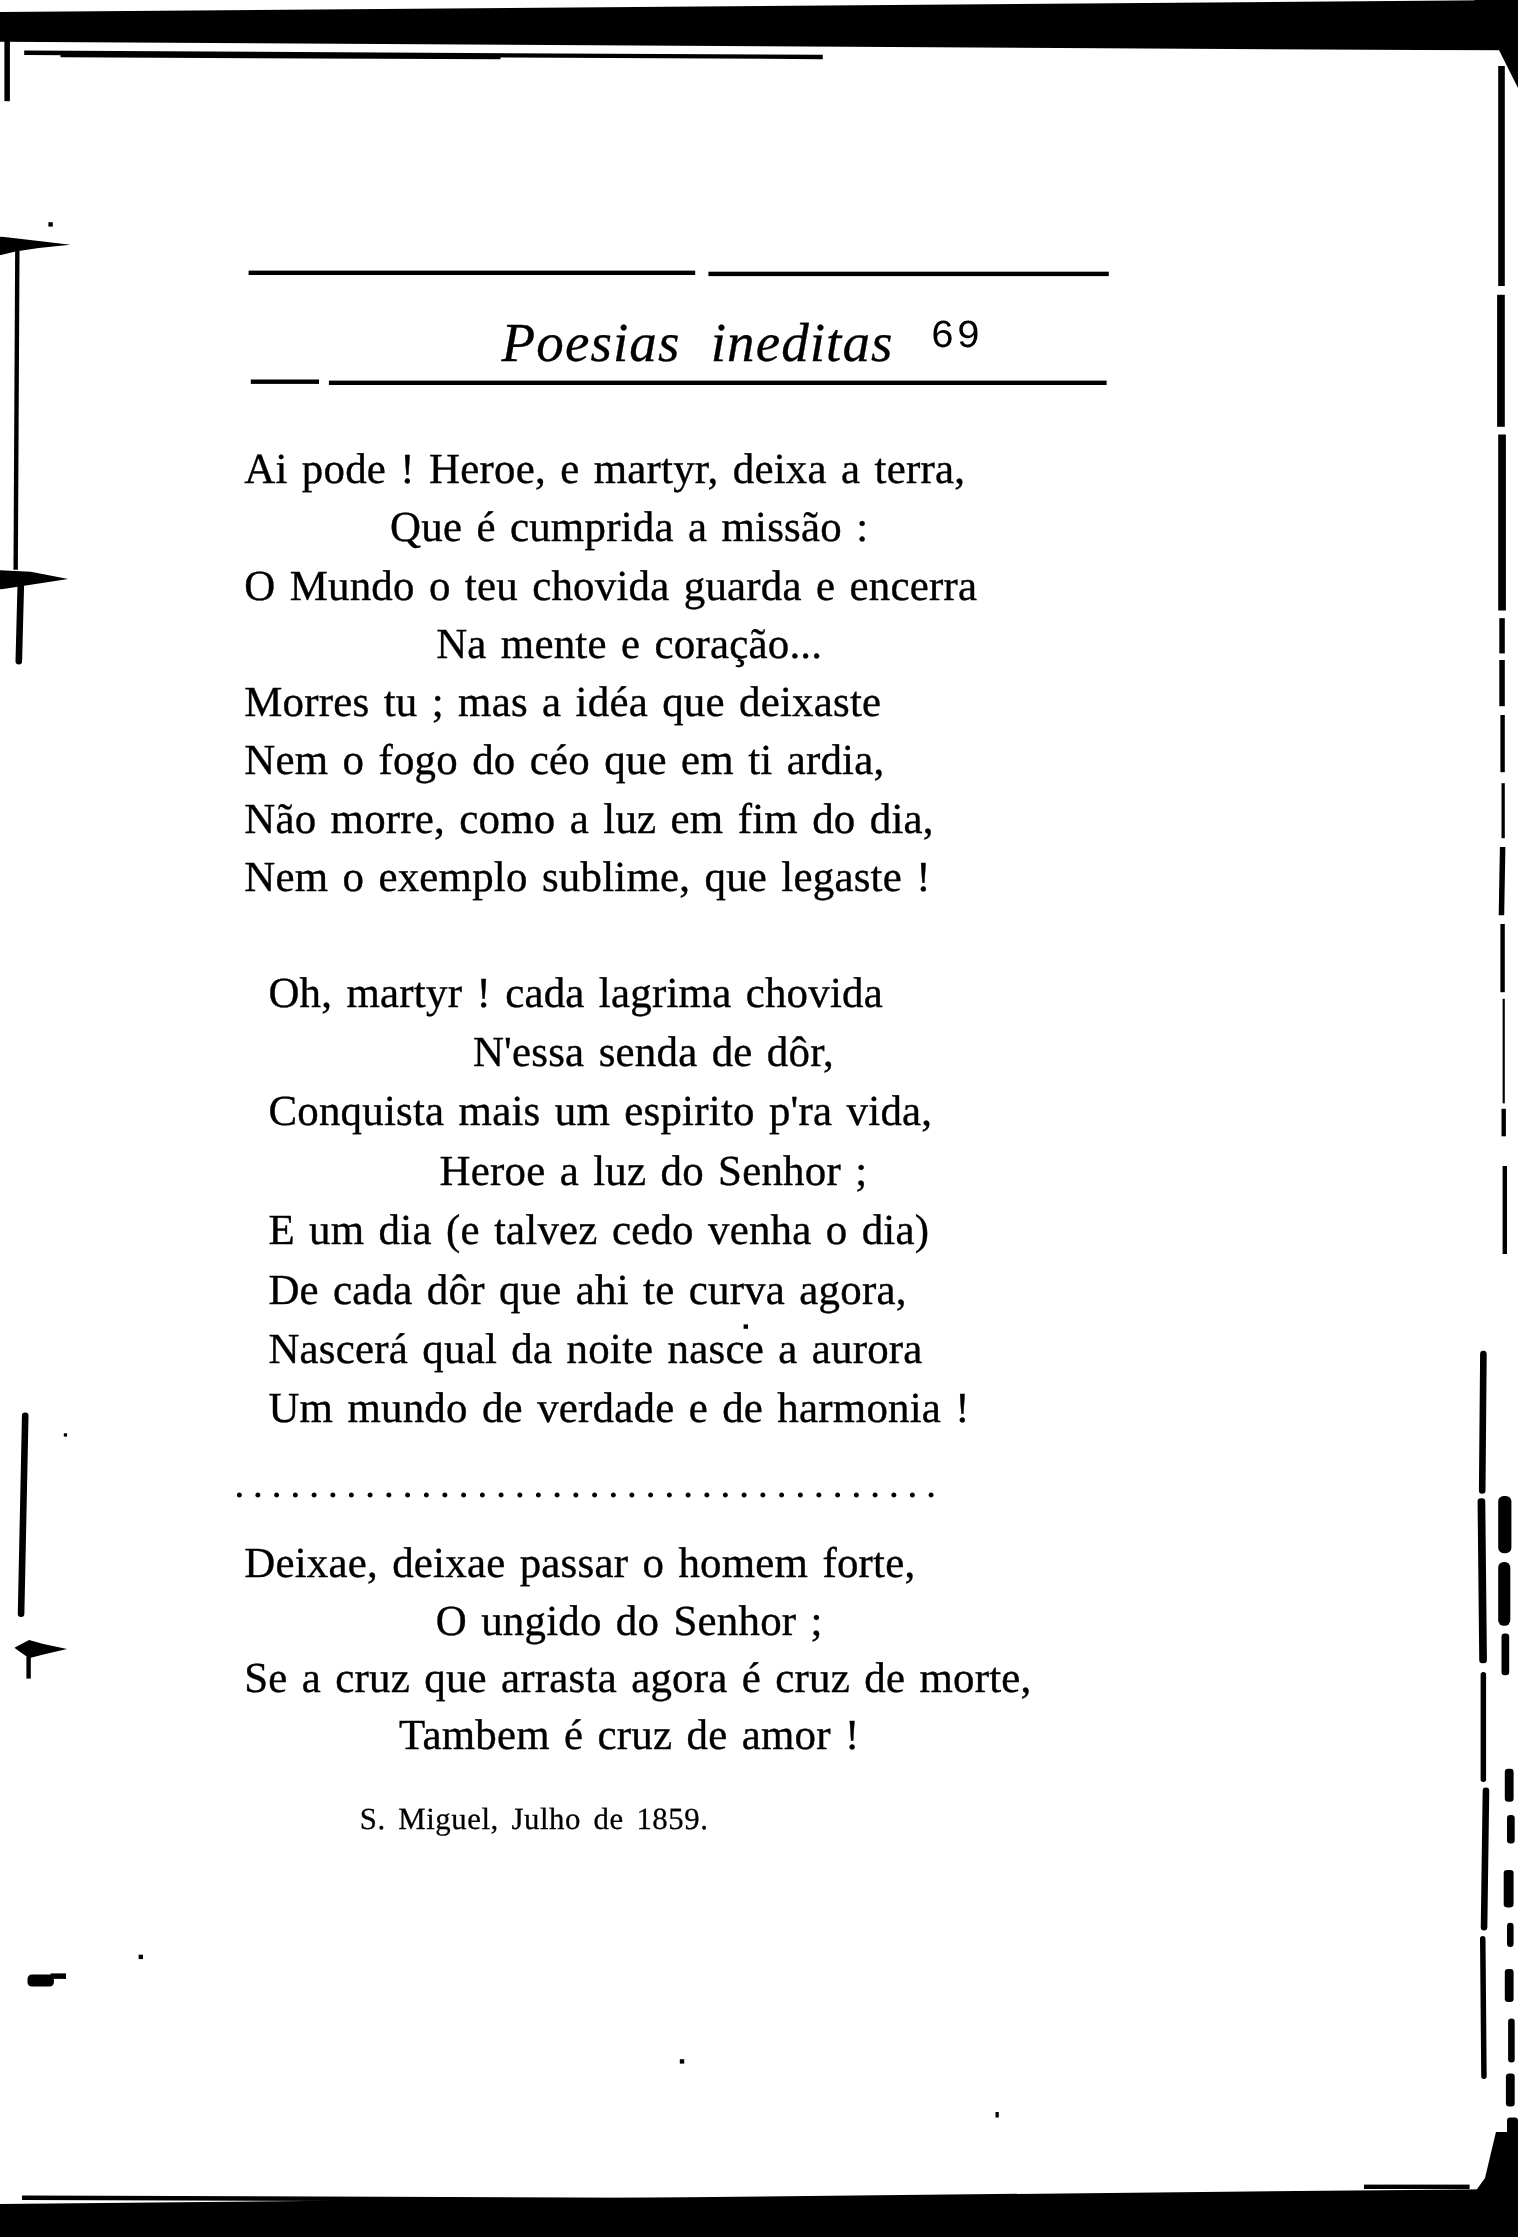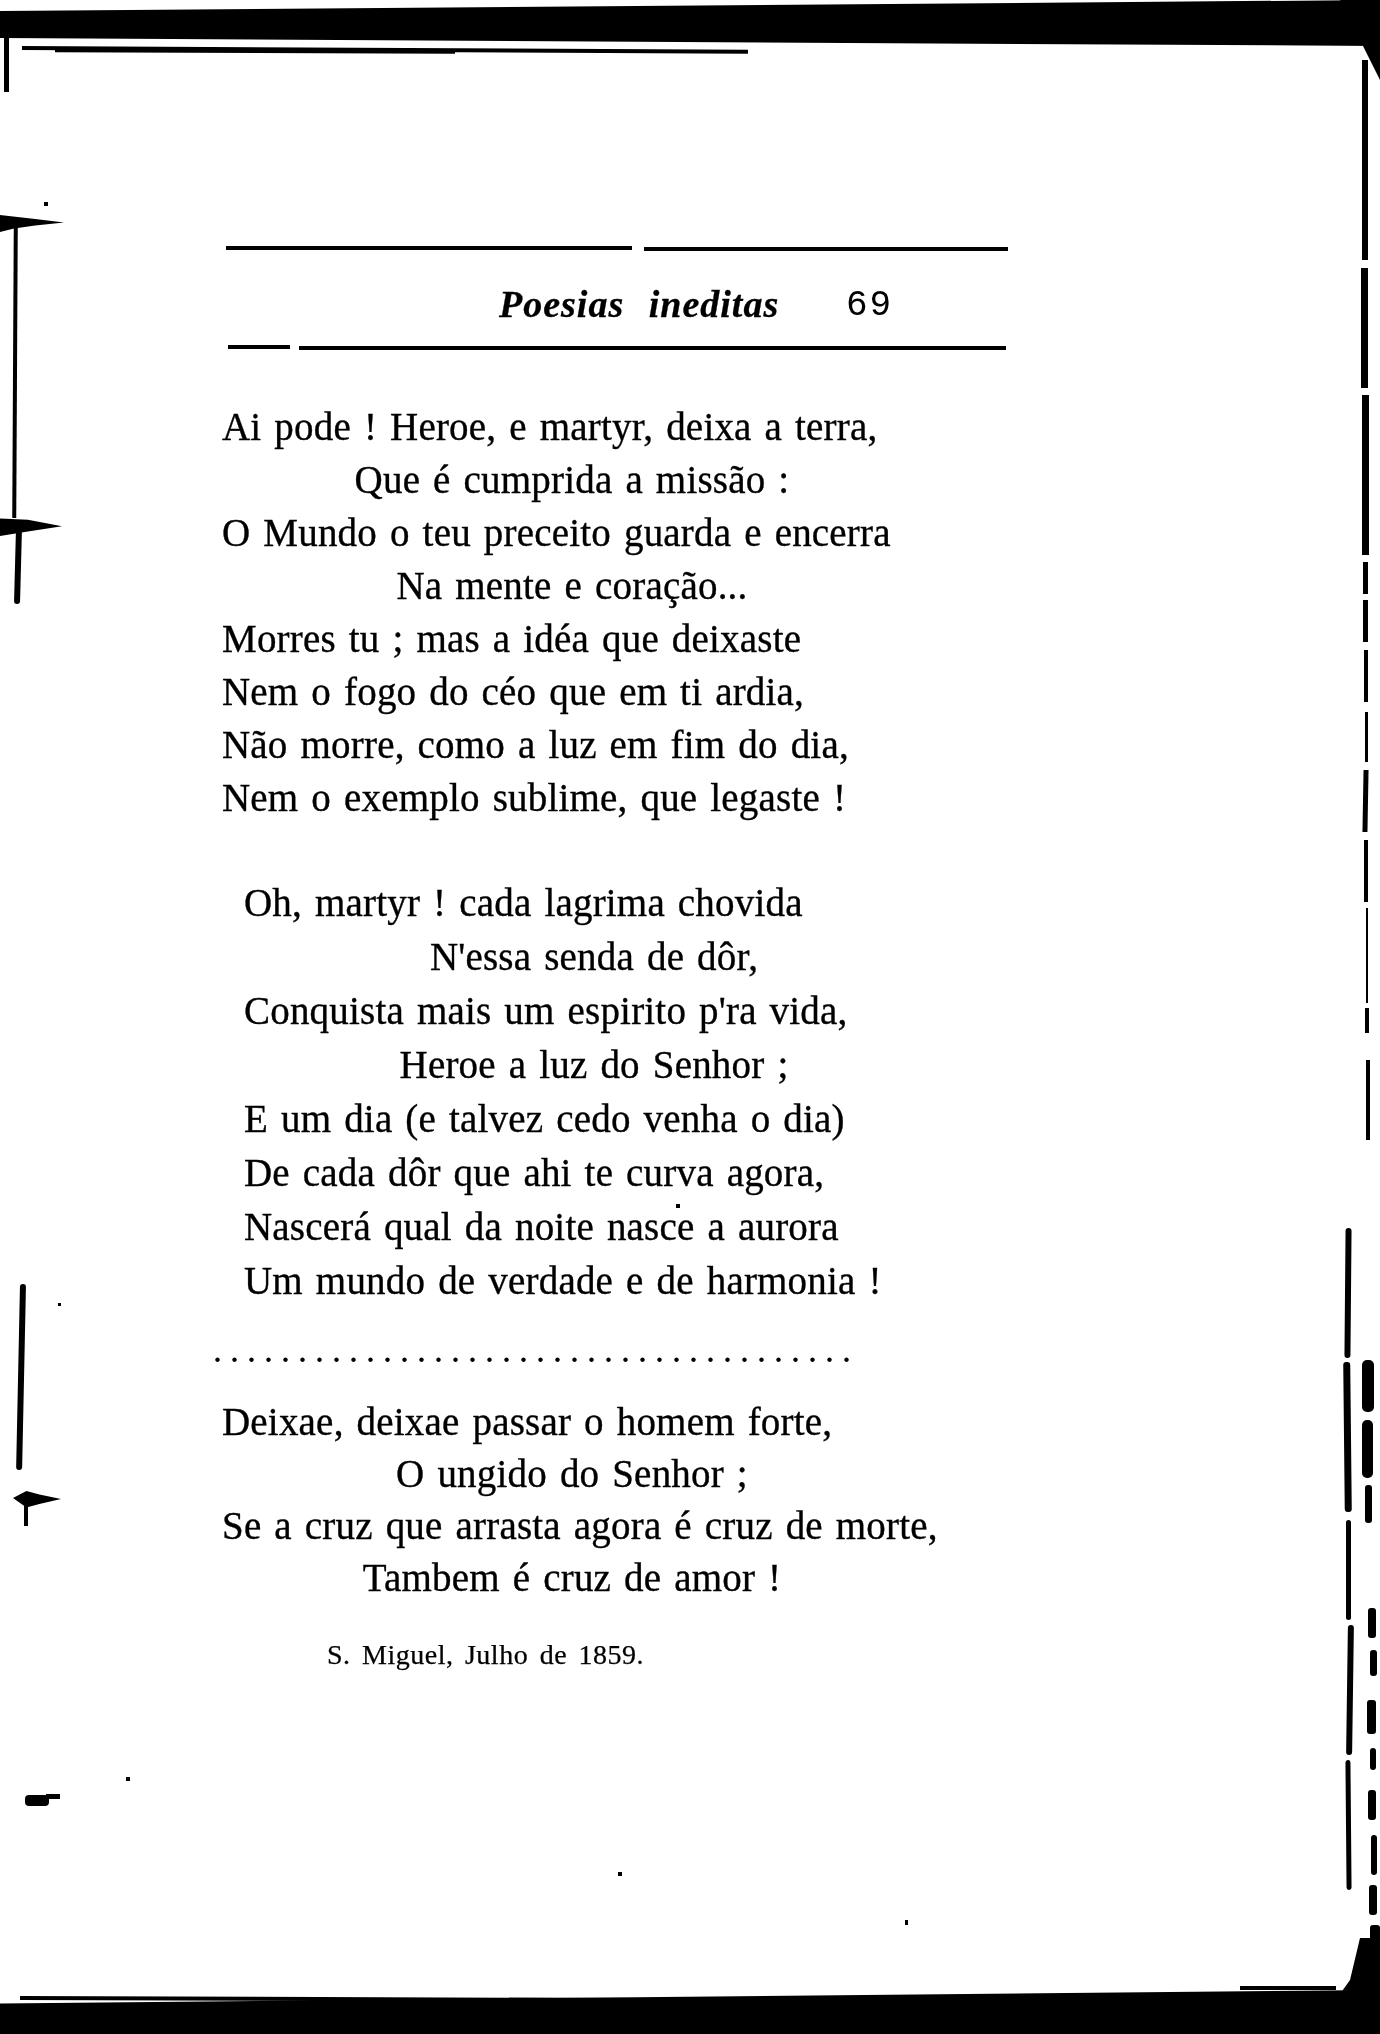--- a/index.html
+++ b/index.html
@@ -10,22 +10,22 @@
     overflow:hidden;
     font-family:"Liberation Serif","DejaVu Serif",serif;
     color:#000;
   }
   
   .art{position:absolute;background:#000;}
 
   
   .rule{position:absolute;background:#000;height:4px;}
   .running-title{
-    position:absolute;left:499px;top:282px;
-    font-size:38px;font-style:italic;font-weight:bold;
+    position:absolute;left:456px;top:282px;
+    font-size:50px;font-style:italic;font-weight:normal;
     letter-spacing:1px;word-spacing:14px;white-space:nowrap;
     -webkit-text-stroke:0.3px #000;
   }
   .page-number{
     position:absolute;left:846px;top:285px;
     font-size:36px;font-weight:500;letter-spacing:2px;font-family:Liberation Mono, monospace;
   }
 
   
   .stanza{
@@ -119,21 +119,21 @@
 
   <div class="running-title">Poesias ineditas</div>
   <div class="page-number">69</div>
 
   <div class="rule" style="left:228px;top:345px;width:62px;"></div>
   <div class="rule" style="left:299px;top:346px;width:707px;"></div>
 
   <div class="stanza s1">
     <div class="line">Ai pode ! Heroe, e martyr, deixa a terra,</div>
     <div class="line indent">Que é cumprida a missão :</div>
-    <div class="line">O Mundo o teu preceito guarda e encerra</div>
+    <div class="line">O Mundo o teu chovida guarda e encerra</div>
     <div class="line indent">Na mente e coração...</div>
     <div class="line">Morres tu ; mas a idéa que deixaste</div>
     <div class="line">Nem o fogo do céo que em ti ardia,</div>
     <div class="line">Não morre, como a luz em fim do dia,</div>
     <div class="line">Nem o exemplo sublime, que legaste !</div>
   </div>
 
   <div class="stanza s2">
     <div class="line">Oh, martyr ! cada lagrima chovida</div>
     <div class="line indent">N'essa senda de dôr,</div>

